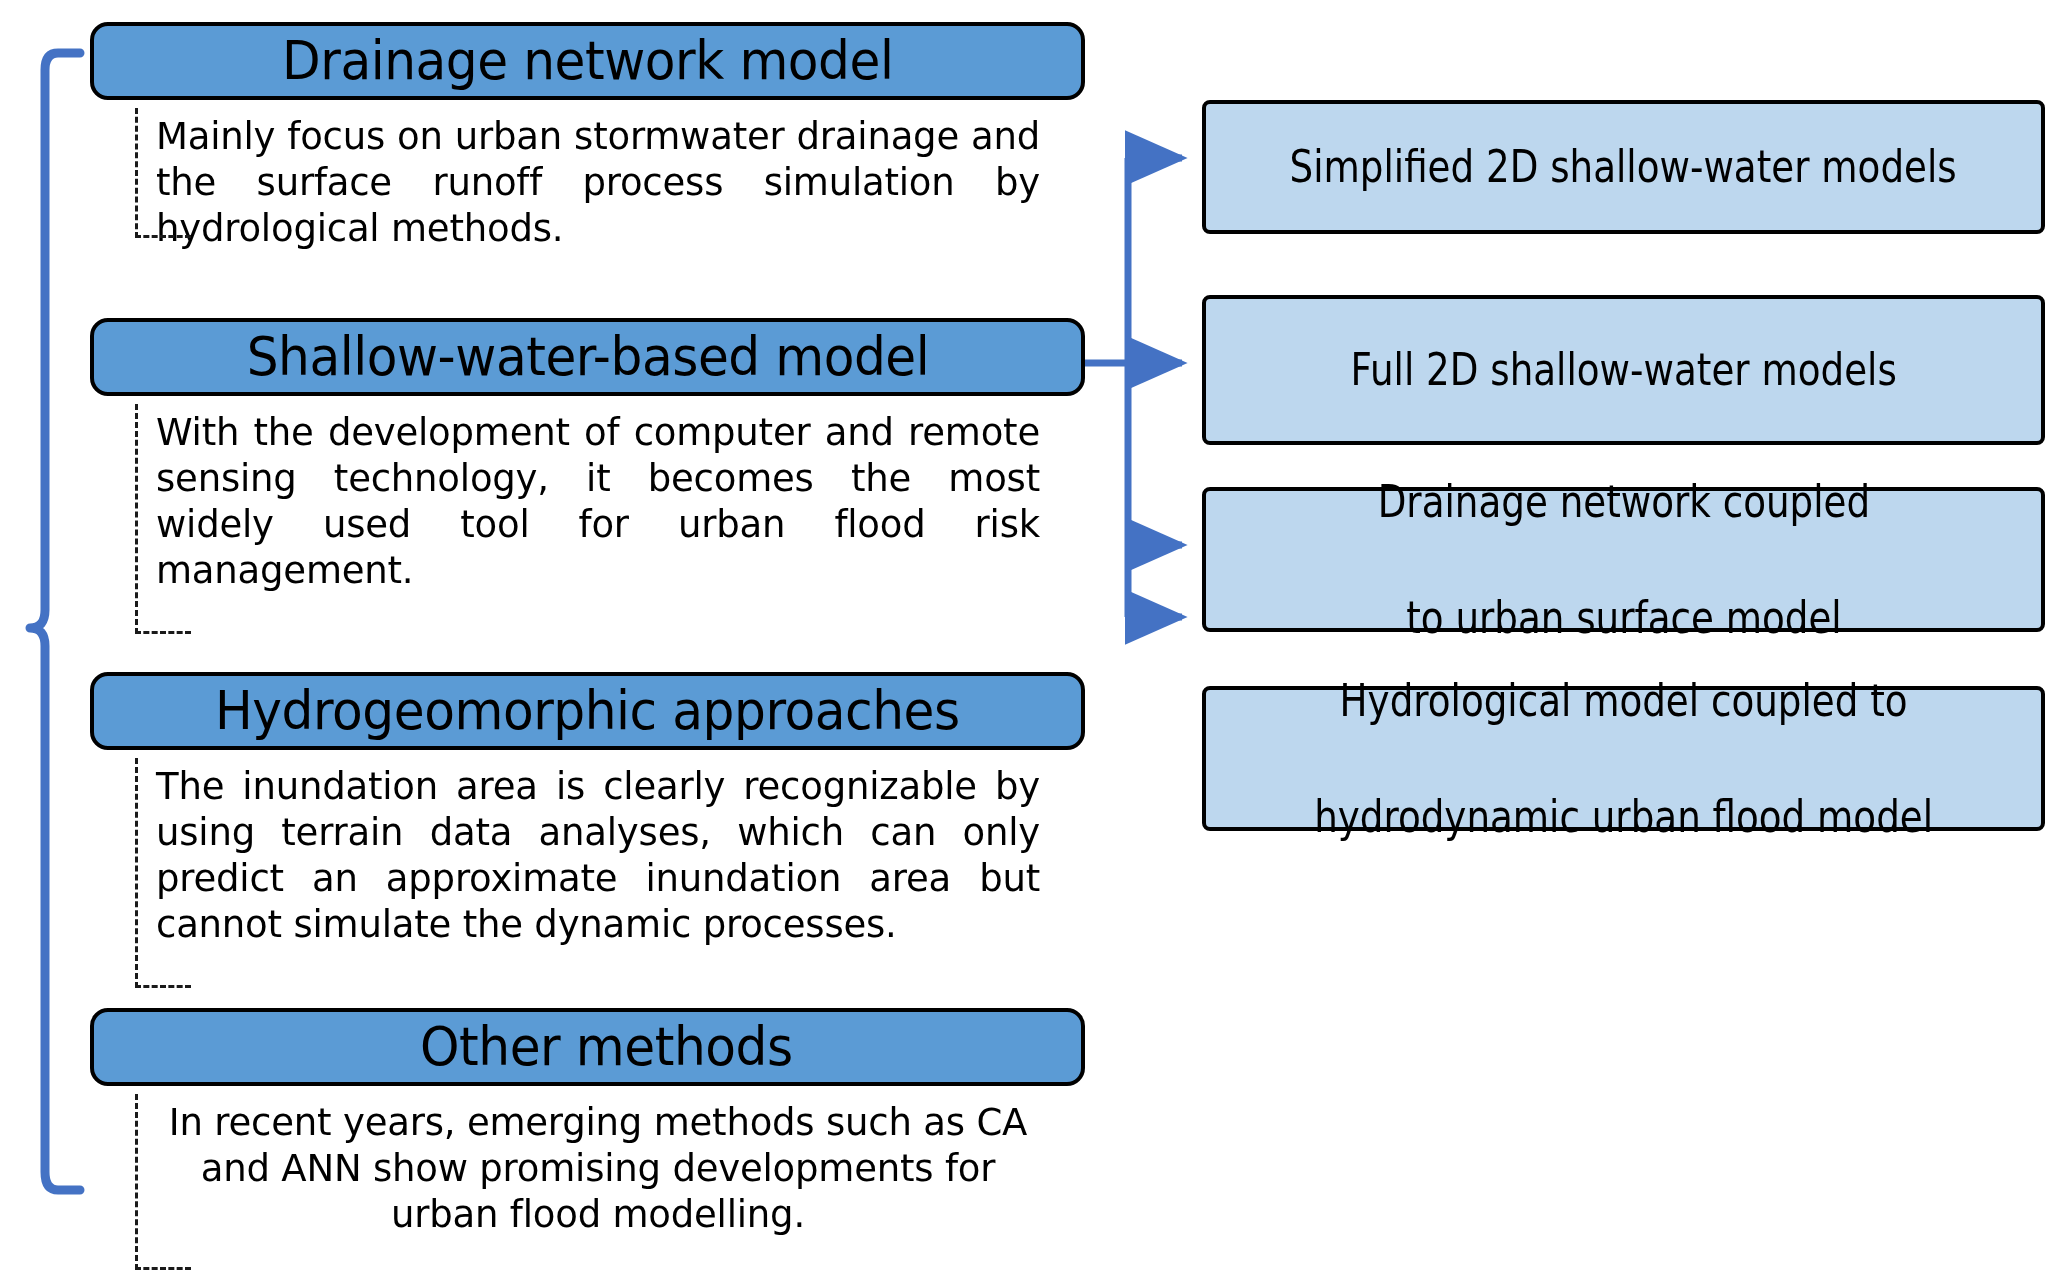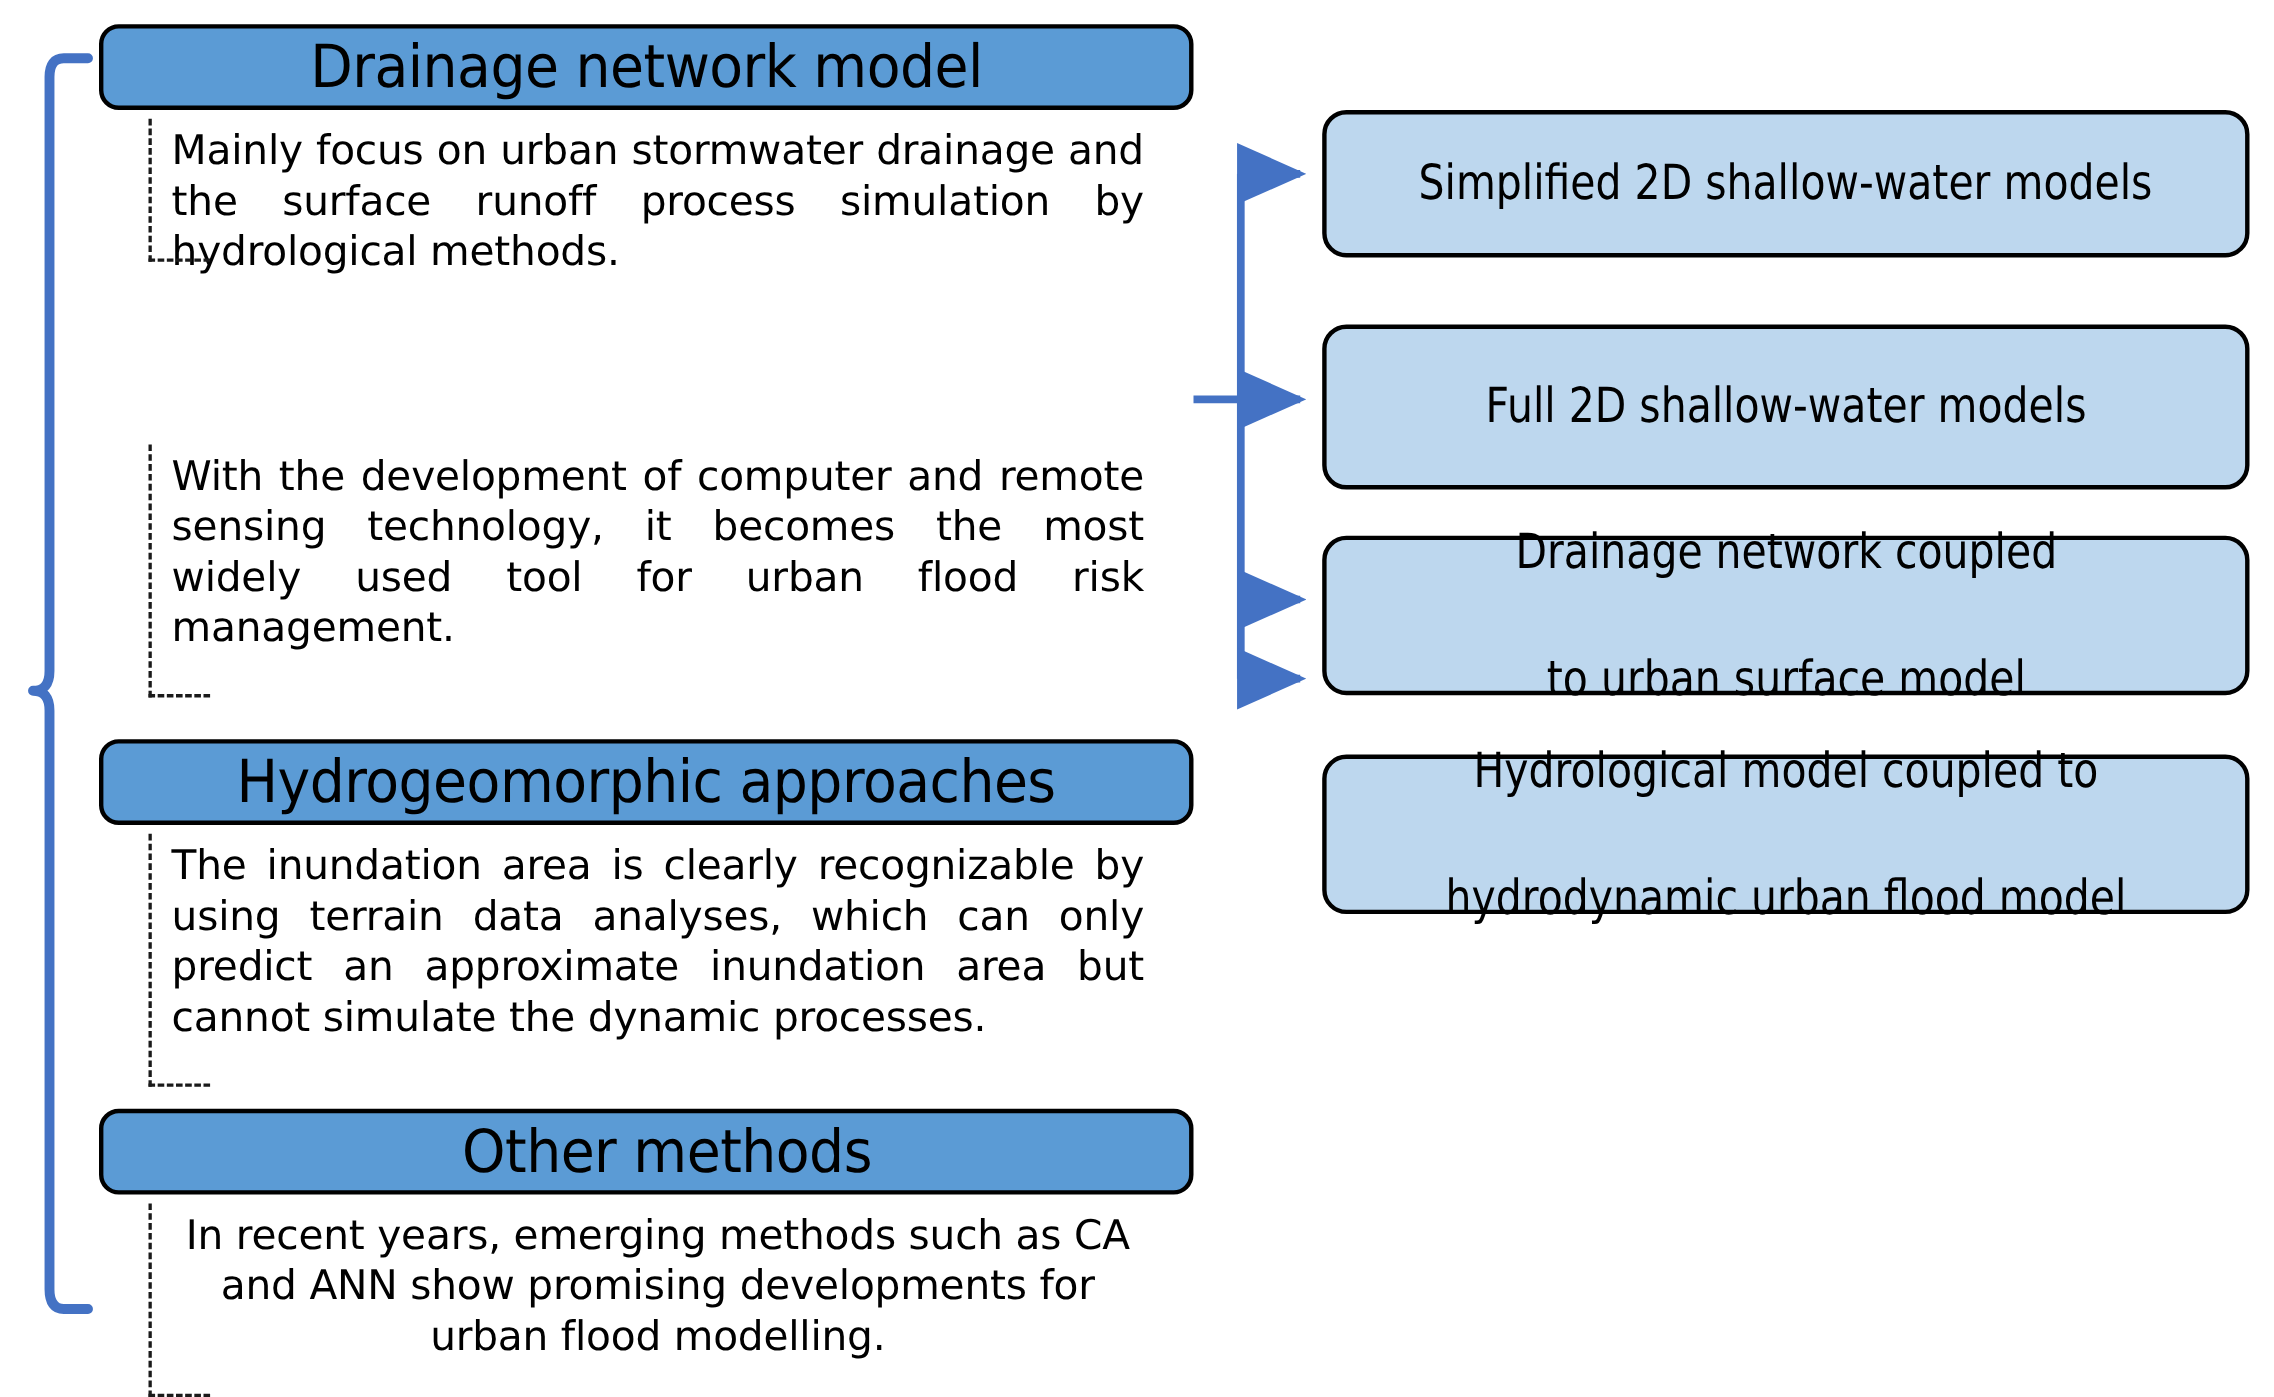--- a/index.html
+++ b/index.html
@@ -30,21 +30,21 @@
            width:56px;border-bottom:3px dashed #1a1a1a;}
   .descbox p{margin:0;padding:6px 0 0 18px;
            font-family:"DejaVu Sans","Liberation Sans",sans-serif;
            font-size:37px;line-height:46px;text-align:justify;
            letter-spacing:-0.2px;
            -webkit-hyphens:none;hyphens:none;}
   .descbox p.nojust{text-align:center;}
 
   
   .rbox{position:absolute;left:1202px;width:843px;
-        background:#BDD7EE;border:4px solid #000000;border-radius:22px;
+        background:#BDD7EE;border:4px solid #000000;border-radius:8px;
         box-sizing:border-box;display:flex;align-items:center;
         justify-content:center;text-align:center;}
   .rbox span{font-family:"DejaVu Sans","Liberation Sans",sans-serif;
         font-size:44px;line-height:58px;color:#000;
         transform:scaleX(0.92);transform-origin:center;display:block;}
 
   
   .conn{position:absolute;left:0;top:0;width:2067px;height:1270px;
         pointer-events:none;}
 </style>
@@ -59,20 +59,23 @@
 
   <div class="lcol">
 
     <div class="hdrbox" style="top:22px;height:78px;">
       <span>Drainage network model</span>
     </div>
     <div class="descbox" style="top:108px;height:130px;">
       <p>Mainly focus on urban stormwater drainage and the surface runoff process simulation by hydrological methods.</p>
     </div>
 
+    <div class="hdrbox" style="top:318px;height:78px;">
+      <span>Shallow-water-based model</span>
+    </div>
     <div class="descbox" style="top:404px;height:230px;">
       <p>With the development of computer and remote sensing technology, it becomes the most widely used tool for urban flood risk management.</p>
     </div>
 
     <div class="hdrbox" style="top:672px;height:78px;">
       <span>Hydrogeomorphic approaches</span>
     </div>
     <div class="descbox" style="top:758px;height:230px;">
       <p>The inundation area is clearly recognizable by using terrain data analyses, which can only predict an approximate inundation area but cannot simulate the dynamic processes.</p>
     </div>

